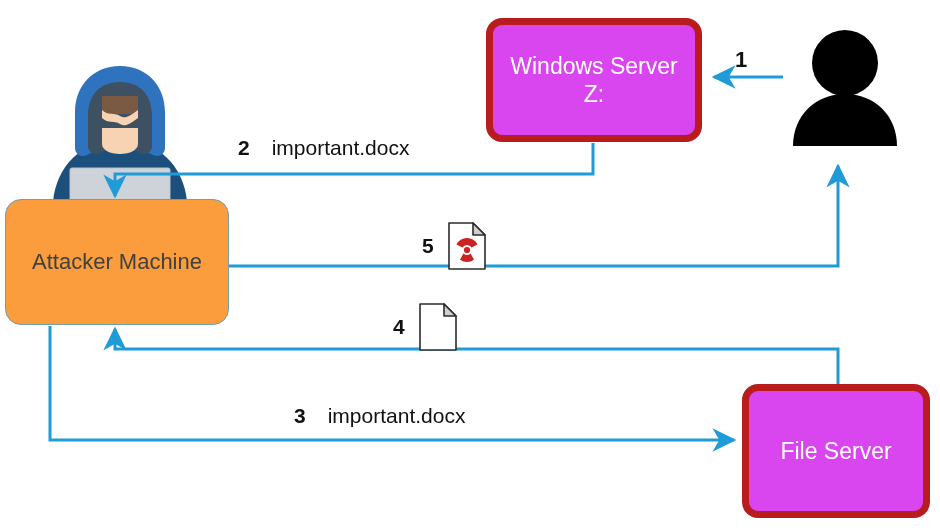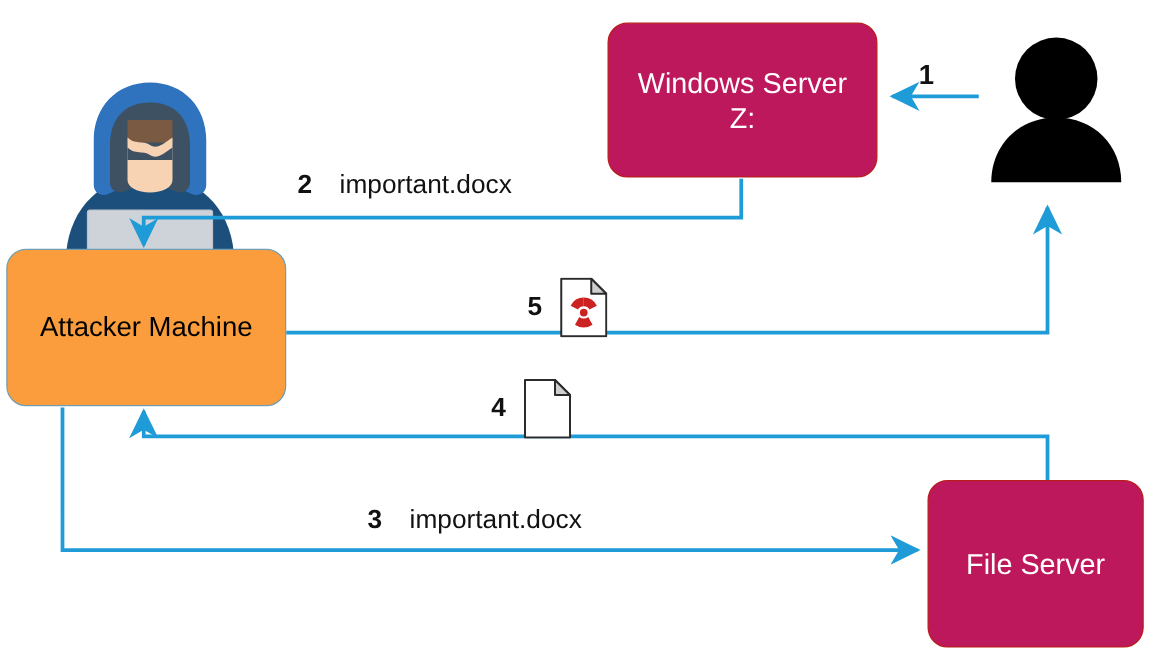--- a/index.html
+++ b/index.html
@@ -23,43 +23,43 @@
     position: absolute;
     display: flex;
     align-items: center;
     justify-content: center;
     text-align: center;
     box-sizing: border-box;
     border-radius: 16px;
     line-height: 1.22;
   }
   .node-blue {
-    background: #be185d;
-    border: 1px solid #b91c1c;
+    background: #d946ef;
+    border: 7px solid #b91c1c;
     color: #ffffff;
     font-size: 23px;
     font-weight: 400;
   }
   .node-orange {
     background: #FB9D3C;
     border: 1.5px solid #6f9fb5;
-    color: #000000;
+    color: #404040;
     font-size: 22px;
     font-weight: 400;
   }
   #win-server {
     left: 486px;
     top: 18px;
     width: 216px;
     height: 124px;
   }
   #file-server {
     left: 742px;
     top: 384px;
-    width: 173px;
+    width: 188px;
     height: 134px;
   }
   #attacker-machine {
     left: 5px;
     top: 199px;
     width: 224px;
     height: 126px;
     z-index: 6;
   }
   

